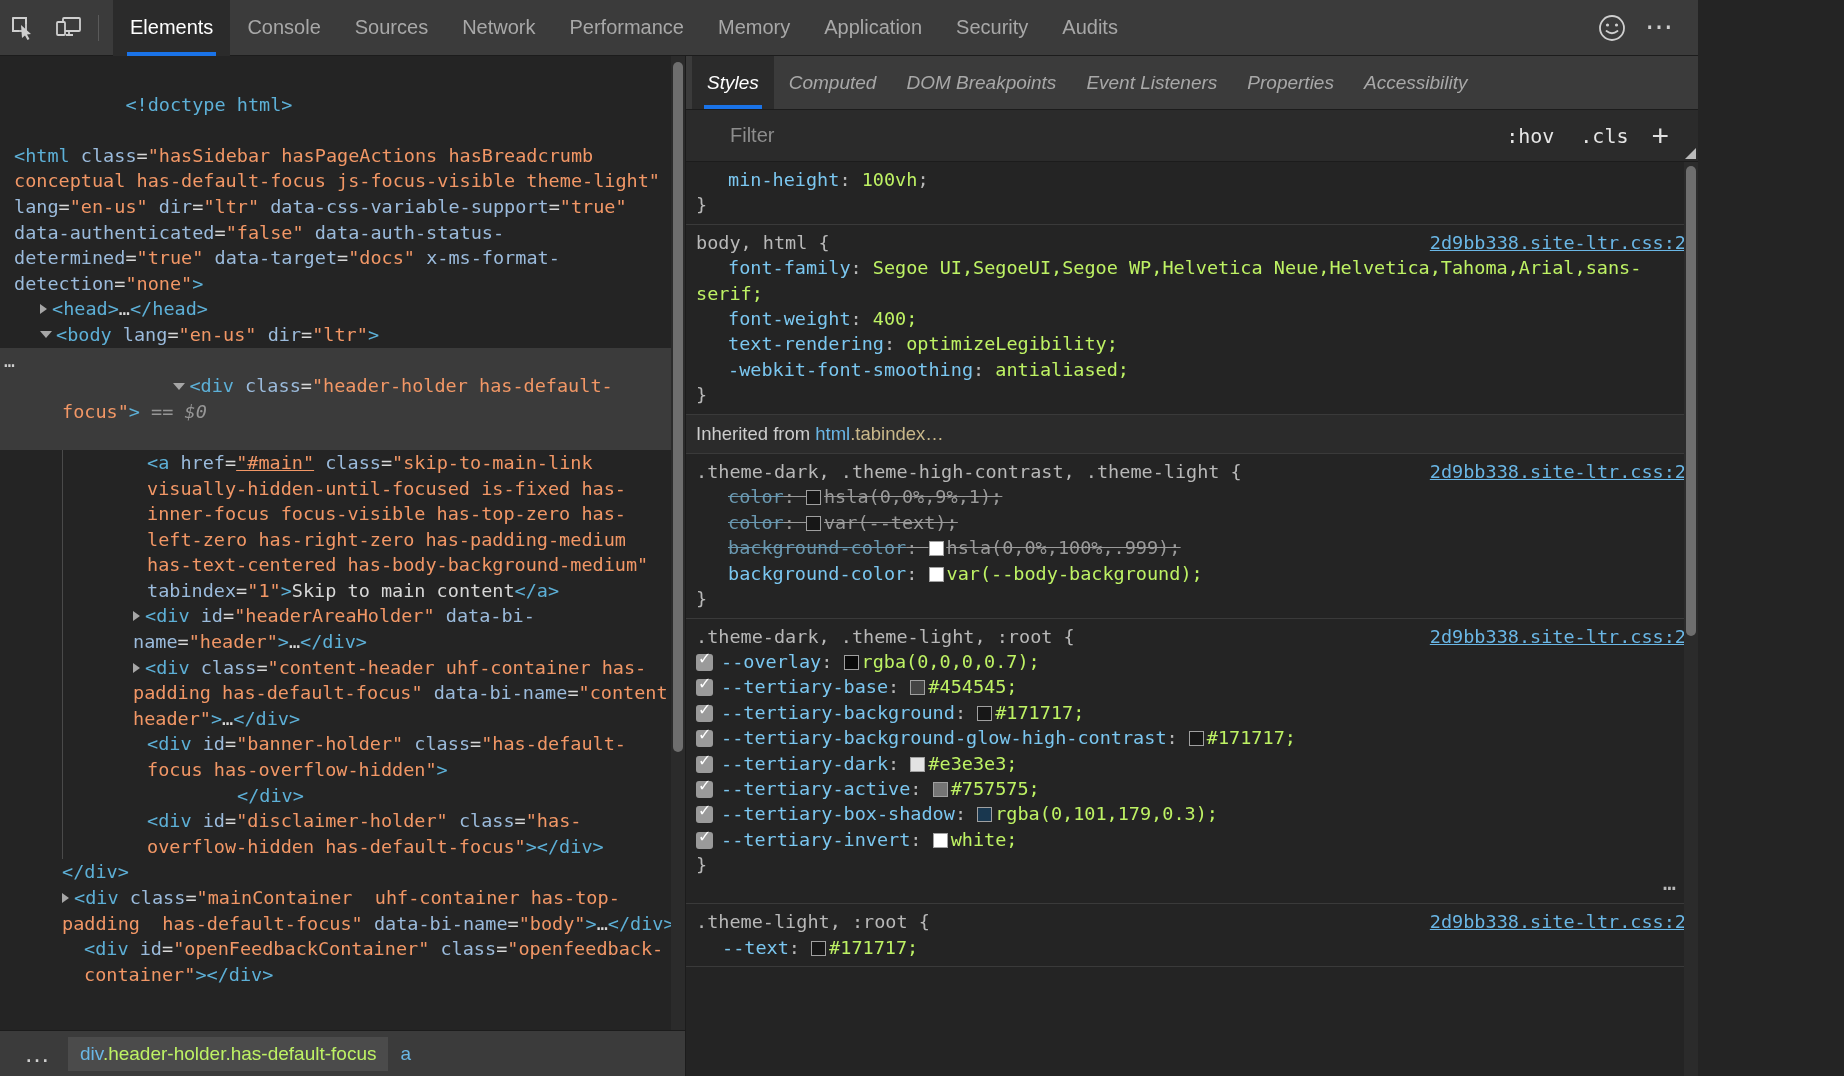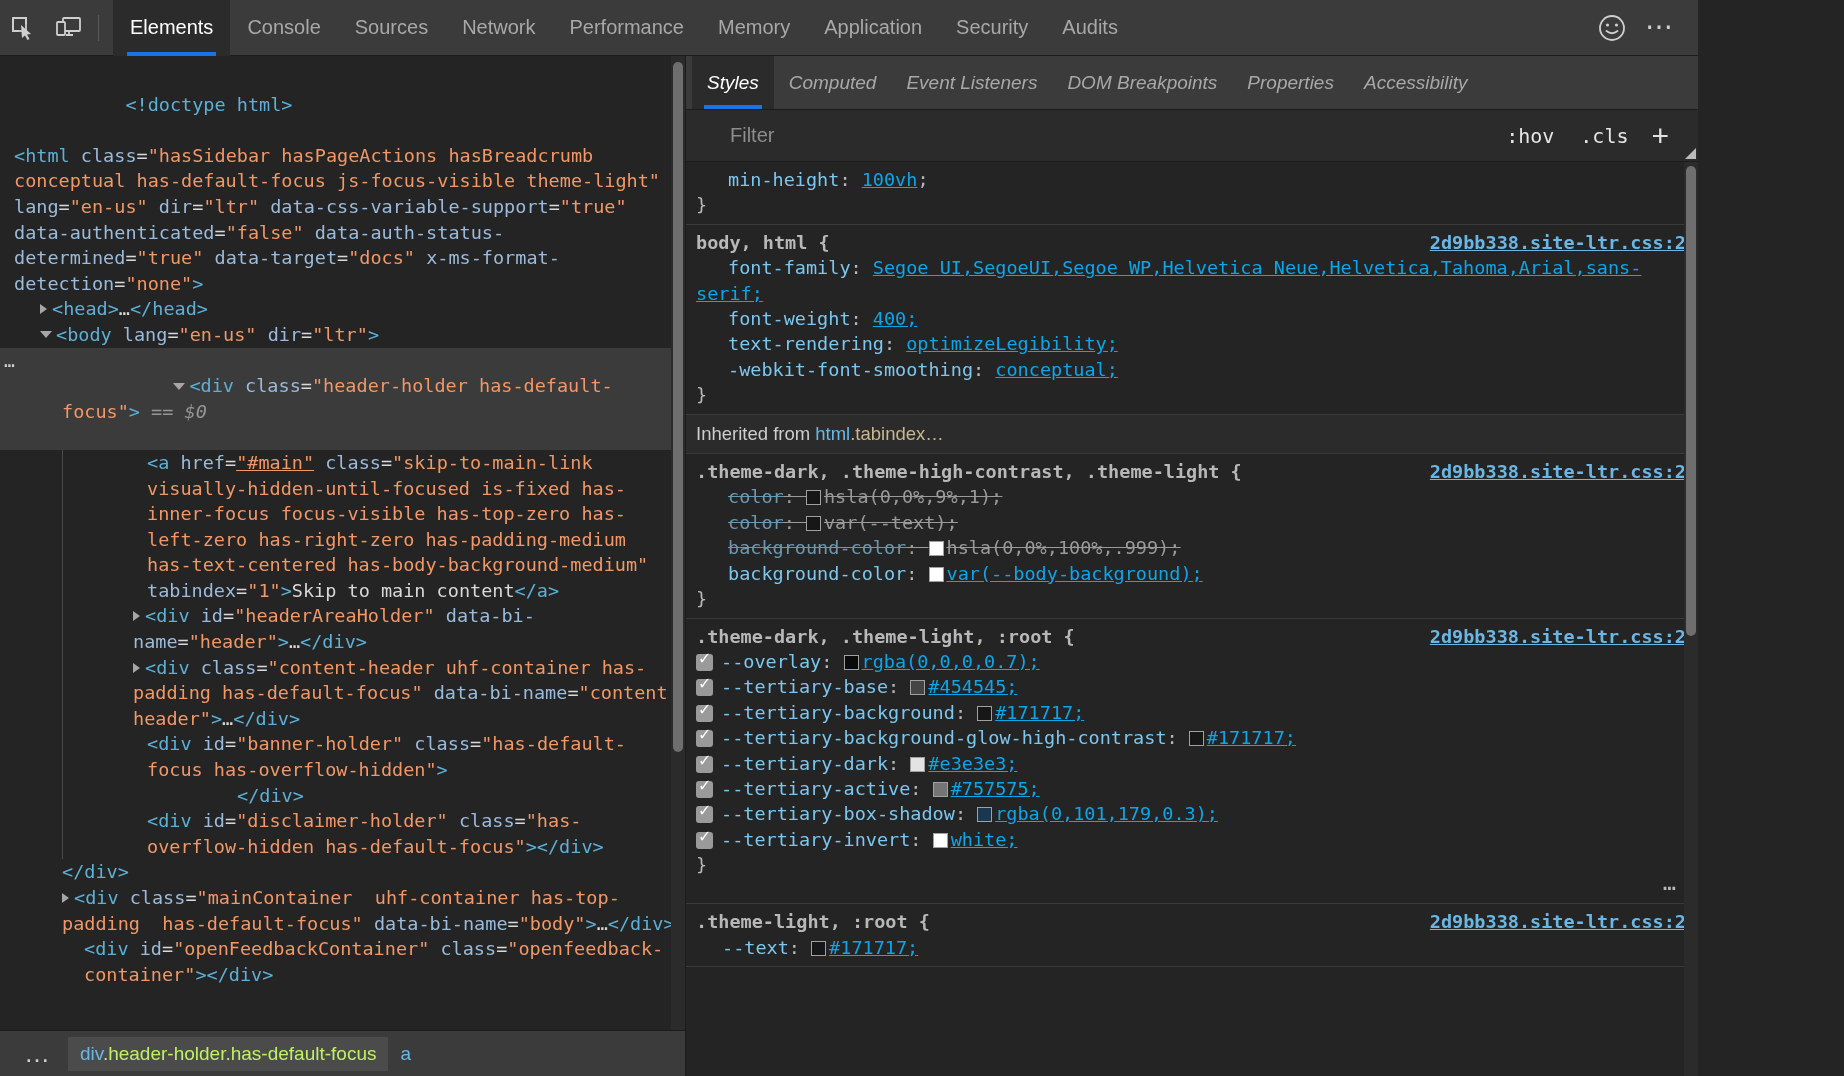--- a/index.html
+++ b/index.html
@@ -156,27 +156,27 @@
     font-size: 18.5px; line-height: 25.4px;
     background: #242424;
   }
   .rule { border-bottom: 1px solid #3a3a3a; padding: 5px 0 6px 0; position: relative; }
   .rule.first { border-top: none; }
   .inherit-bar {
     background: #2b2b2b; border-bottom: 1px solid #3a3a3a;
     padding: 6px 0 7px 10px; color: #cdcdcd; font-size: 18.5px;
     font-family: "Liberation Sans", sans-serif;
   }
-  .sel-line { padding-left: 10px; padding-right: 12px; display: flex; align-items: flex-start; font-weight: bold; }
+  .sel-line { padding-left: 10px; padding-right: 12px; display: flex; align-items: flex-start; }
   .selector { color: #b8b8b8; flex: 1; word-break: break-word; }
   .src-link { color: #6ab7e6; text-decoration: underline; white-space: nowrap; padding-left: 12px; cursor: pointer; }
   .decl { padding-left: 10px; padding-right: 10px; white-space: pre-wrap; word-break: break-word; }
   .decl .ind { display: inline-block; width: 32px; }
   .prop { color: #7bc7f0; }
-  .pval { color: #0ea5e9; text-decoration: underline; }
+  .pval { color: #bef264; }
   .pgray { color: #b8b8b8; }
   .brace { color: #b8b8b8; }
   .struck { text-decoration: line-through; color: #9a9a9a; }
   .struck .prop { color: #6a98b0; text-decoration: line-through; }
   .struck .pval { color: #9a9a9a; text-decoration: line-through; }
   .swatch {
     display: inline-block; width: 15px; height: 15px;
     border: 1px solid #a0a0a0; vertical-align: -2px; margin-right: 3px;
   }
   .cbx {
@@ -312,24 +312,24 @@
     <div class="styles-pane">
 
       <div class="sub-tabs">
         <div class="sub-tab active">
             <span>Styles</span>
           </div>
         <div class="sub-tab">
             <span>Computed</span>
           </div>
         <div class="sub-tab">
+            <span>DOM Breakpoints</span>
+          </div>
+        <div class="sub-tab">
             <span>Event Listeners</span>
-          </div>
-        <div class="sub-tab">
-            <span>DOM Breakpoints</span>
           </div>
         <div class="sub-tab">
             <span>Properties</span>
           </div>
         <div class="sub-tab">
             <span>Accessibility</span>
           </div>
       </div>
 
       <div class="filter-bar">
@@ -352,21 +352,21 @@
         </div>
 
         <div class="rule">
           <div class="sel-line">
             <span class="selector">body, html {</span>
             <span class="src-link">2d9bb338.site-ltr.css:2</span>
           </div>
           <div class="decl"><span class="ind"></span><span class="prop">font-family</span><span class="pgray">: </span><span class="pval">Segoe UI,SegoeUI,Segoe WP,Helvetica Neue,Helvetica,Tahoma,Arial,sans-serif;</span></div>
           <div class="decl"><span class="ind"></span><span class="prop">font-weight</span><span class="pgray">: </span><span class="pval">400;</span></div>
           <div class="decl"><span class="ind"></span><span class="prop">text-rendering</span><span class="pgray">: </span><span class="pval">optimizeLegibility;</span></div>
-          <div class="decl"><span class="ind"></span><span class="prop">-webkit-font-smoothing</span><span class="pgray">: </span><span class="pval">conceptual;</span></div>
+          <div class="decl"><span class="ind"></span><span class="prop">-webkit-font-smoothing</span><span class="pgray">: </span><span class="pval">antialiased;</span></div>
           <div class="decl"><span class="brace">}</span></div>
         </div>
 
         <div class="inherit-bar">
           <span>Inherited from </span><span class="cb" style="color:#6ab7e6">html</span><span style="color:#c9b88a">.tabindex…</span>
         </div>
 
         <div class="rule">
           <div class="sel-line">
             <span class="selector">.theme-dark, .theme-high-contrast, .theme-light {</span>

